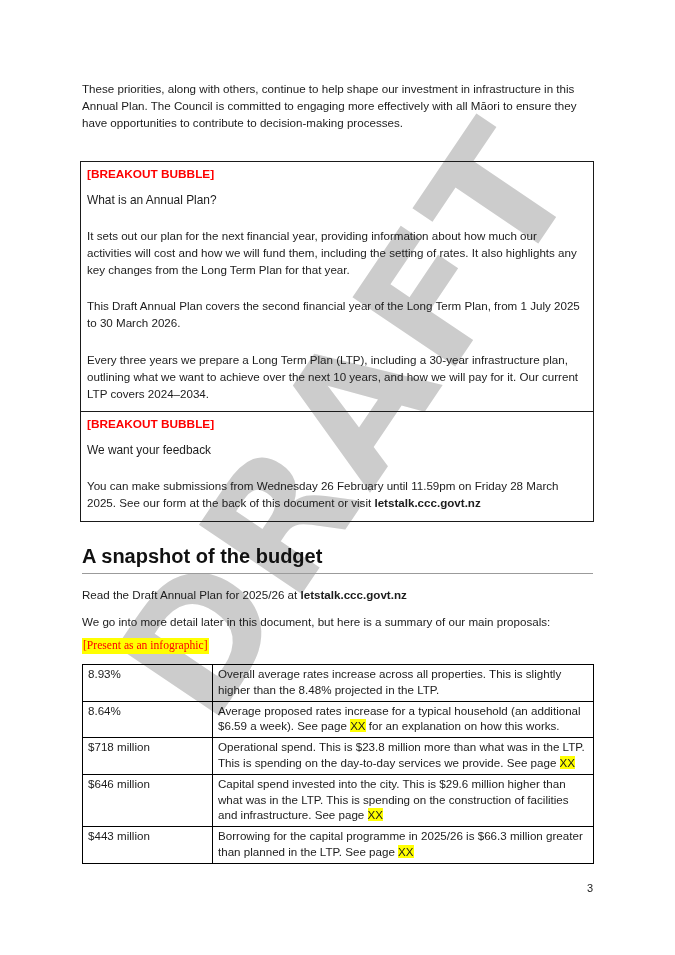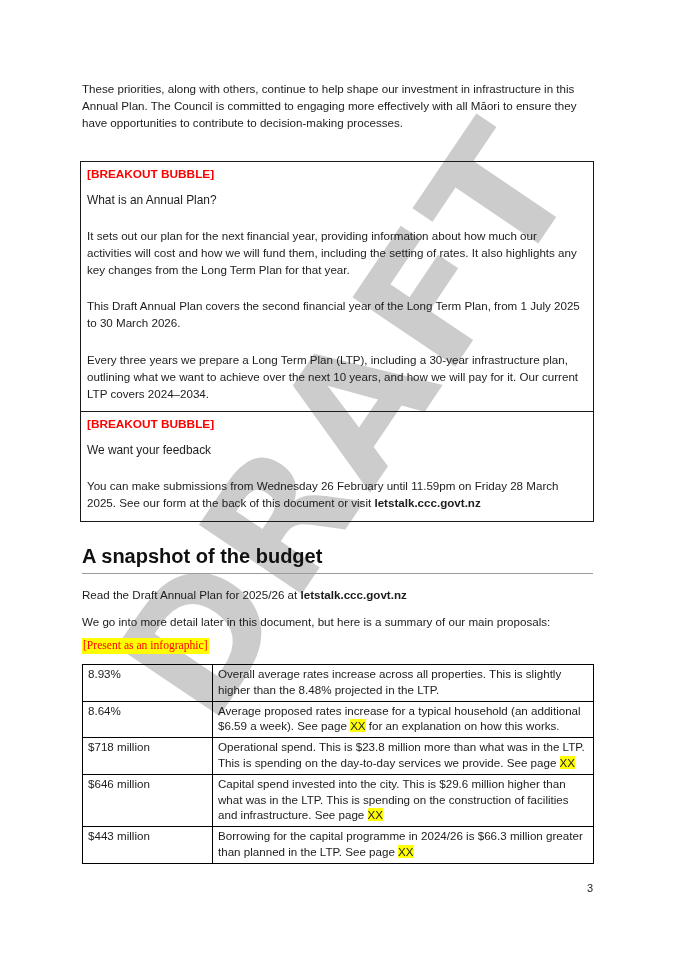--- a/index.html
+++ b/index.html
@@ -141,21 +141,21 @@
           <tr>
             <td>$718 million</td>
             <td><span>Operational spend. This is $23.8 million more than what was in the LTP. This is spending on the day-to-day services we provide. See page </span><span class="hl">XX</span></td>
           </tr>
           <tr>
             <td>$646 million</td>
             <td><span>Capital spend invested into the city. This is $29.6 million higher than what was in the LTP. This is spending on the construction of facilities and infrastructure. See page </span><span class="hl">XX</span></td>
           </tr>
           <tr>
             <td>$443 million</td>
-            <td><span>Borrowing for the capital programme in 2024/26 is $66.3 million greater than planned in the LTP. See page </span><span class="hl">XX</span></td>
+            <td><span>Borrowing for the capital programme in 2025/26 is $66.3 million greater than planned in the LTP. See page </span><span class="hl">XX</span></td>
           </tr>
         </tbody>
     </table>
 
     <div class="pageno" style="top:882px">3</div>
 
   </div>
 </div>
 
 </body></html>

